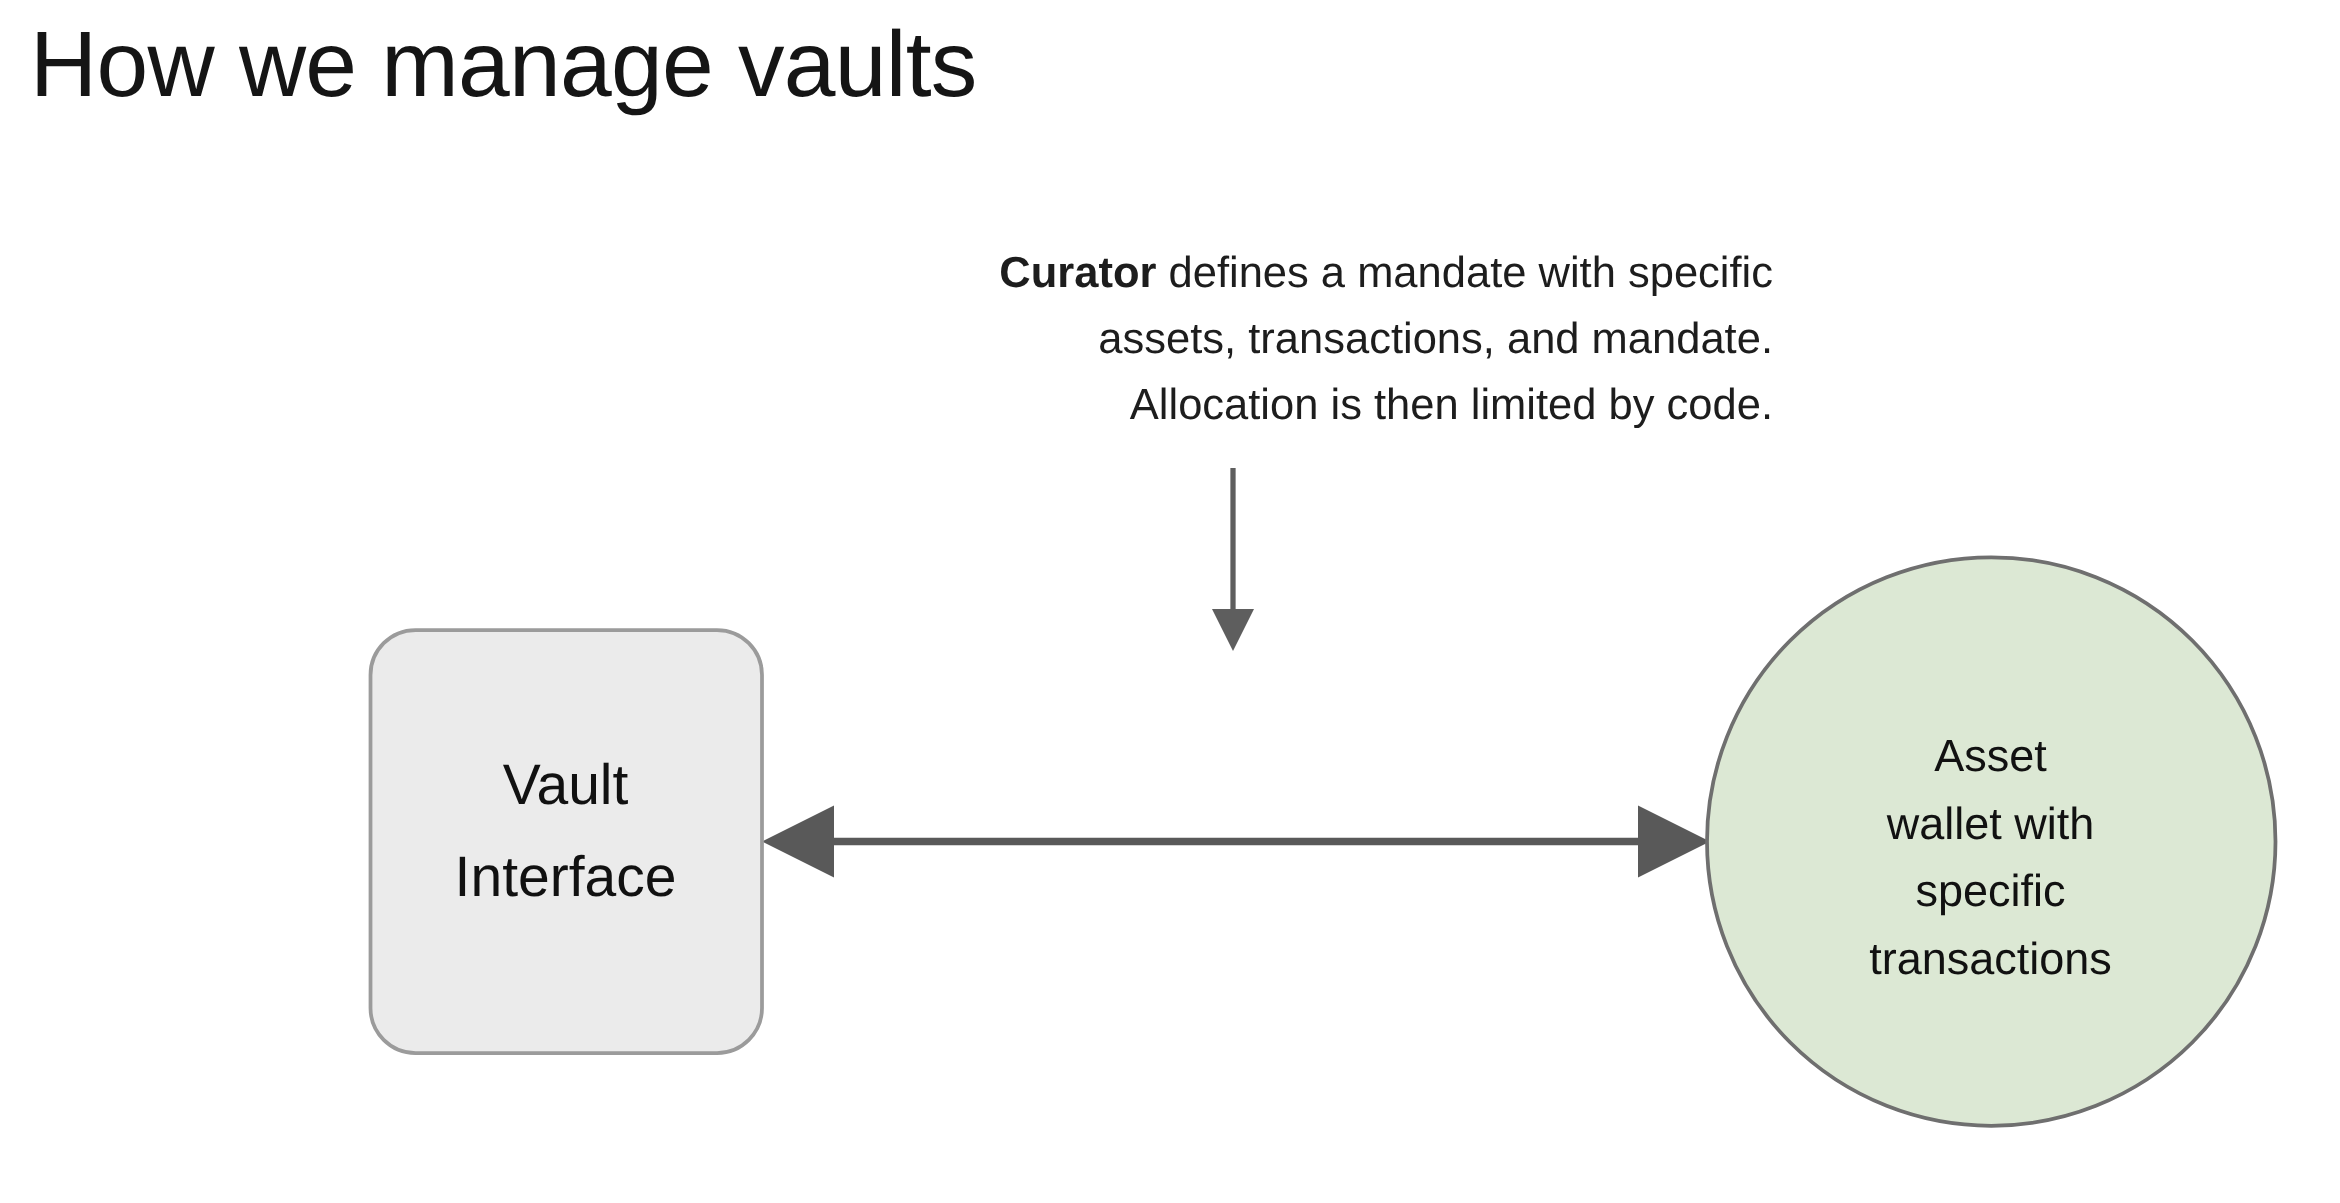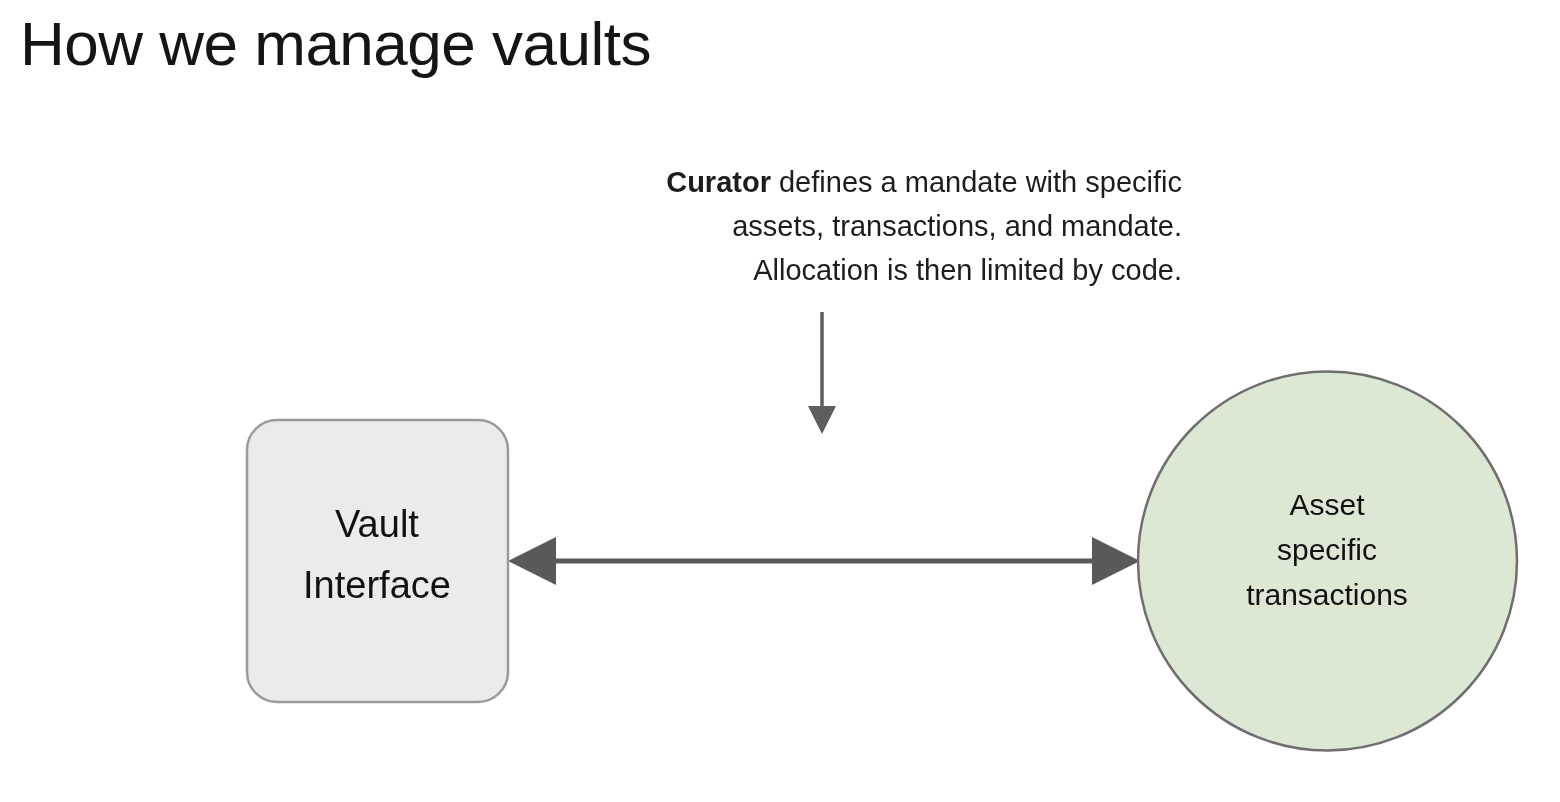--- a/index.html
+++ b/index.html
@@ -116,17 +116,18 @@
   </div>
 
 
   <div id="vault-label" class="node-label">
     <div>Vault</div>
     <div>Interface</div>
   </div>
 
   <div id="wallet-label" class="node-label">
     <div>Asset</div>
+    <div>wallet with</div>
     <div>specific</div>
     <div>transactions</div>
   </div>
 
 </div>
 
 </body></html>

